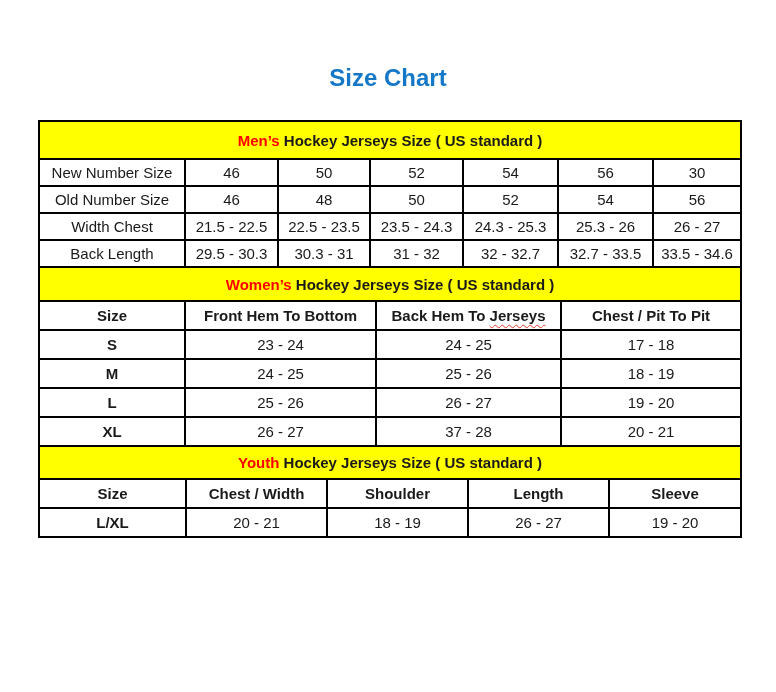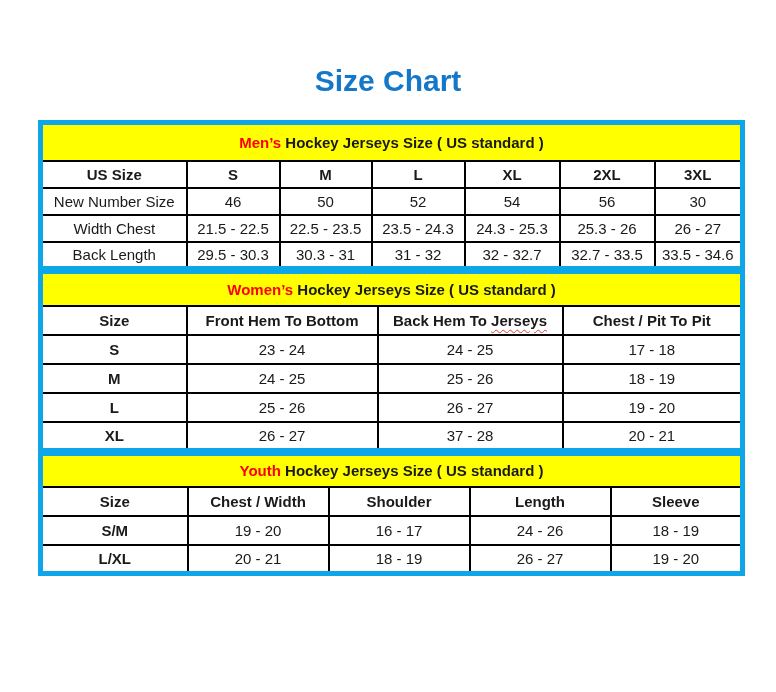--- a/index.html
+++ b/index.html
@@ -7,34 +7,34 @@
     width: 776px; height: 692px;
     background: #ffffff;
     font-family: "Liberation Sans", sans-serif;
     position: relative;
     overflow: hidden;
   }
   .page-title {
     position: absolute;
     top: 64px; left: 0; width: 100%;
     text-align: center;
-    font-size: 30px;
+    font-size: 24px;
     font-weight: bold;
     color: #1577C8;
   }
   .tables {
     position: absolute;
     left: 38px; top: 120px;
     width: 702px;
   }
   table.size-table {
     border-collapse: collapse;
     table-layout: fixed;
     width: 702px;
-    border: 5px solid #0ea5e9;
+    border: 2px solid #0ea5e9;
   }
   table.size-table + table.size-table { margin-top: -2px; }
   .size-table td, .size-table th {
     border: 2px solid #000;
     text-align: center;
     vertical-align: middle;
     font-size: 15px;
     color: #1a1a1a;
     padding: 0 2px;
     overflow: hidden;
@@ -78,37 +78,37 @@
         <col style="width: 92px;">
         <col style="width: 93px;">
         <col style="width: 95px;">
         <col style="width: 95px;">
         <col style="width: 88px;">
       </colgroup>
       <tbody>
         <tr class="section-row">
           <td class="section-cell" colspan="7"><span class="accent">Men’s</span><span> Hockey Jerseys Size ( US standard )</span></td>
         </tr>
-        <tr class="header-row">
-          <th class="col-header">US Size</th>
-          <th class="col-header">S</th>
-          <th class="col-header">M</th>
-          <th class="col-header">L</th>
-          <th class="col-header">XL</th>
-          <th class="col-header">2XL</th>
-          <th class="col-header">3XL</th>
-        </tr>
         <tr class="data-row">
           <th class="row-label">New Number Size</th>
           <td class="value-cell">46</td>
           <td class="value-cell">50</td>
           <td class="value-cell">52</td>
           <td class="value-cell">54</td>
           <td class="value-cell">56</td>
           <td class="value-cell">30</td>
+        </tr>
+        <tr class="data-row">
+          <th class="row-label">Old Number Size</th>
+          <td class="value-cell">46</td>
+          <td class="value-cell">48</td>
+          <td class="value-cell">50</td>
+          <td class="value-cell">52</td>
+          <td class="value-cell">54</td>
+          <td class="value-cell">56</td>
         </tr>
         <tr class="data-row">
           <th class="row-label">Width Chest</th>
           <td class="value-cell">21.5 - 22.5</td>
           <td class="value-cell">22.5 - 23.5</td>
           <td class="value-cell">23.5 - 24.3</td>
           <td class="value-cell">24.3 - 25.3</td>
           <td class="value-cell">25.3 - 26</td>
           <td class="value-cell">26 - 27</td>
         </tr>
@@ -179,27 +179,20 @@
           <td class="section-cell" colspan="5"><span class="accent">Youth</span><span> Hockey Jerseys Size ( US standard )</span></td>
         </tr>
         <tr class="header-row">
           <th class="col-header">Size</th>
           <th class="col-header">Chest / Width</th>
           <th class="col-header">Shoulder</th>
           <th class="col-header">Length</th>
           <th class="col-header">Sleeve</th>
         </tr>
         <tr class="data-row">
-          <th class="row-label">S/M</th>
-          <td class="value-cell">19 - 20</td>
-          <td class="value-cell">16 - 17</td>
-          <td class="value-cell">24 - 26</td>
-          <td class="value-cell">18 - 19</td>
-        </tr>
-        <tr class="data-row">
           <th class="row-label">L/XL</th>
           <td class="value-cell">20 - 21</td>
           <td class="value-cell">18 - 19</td>
           <td class="value-cell">26 - 27</td>
           <td class="value-cell">19 - 20</td>
         </tr>
       </tbody>
     </table>
   </div>
 

